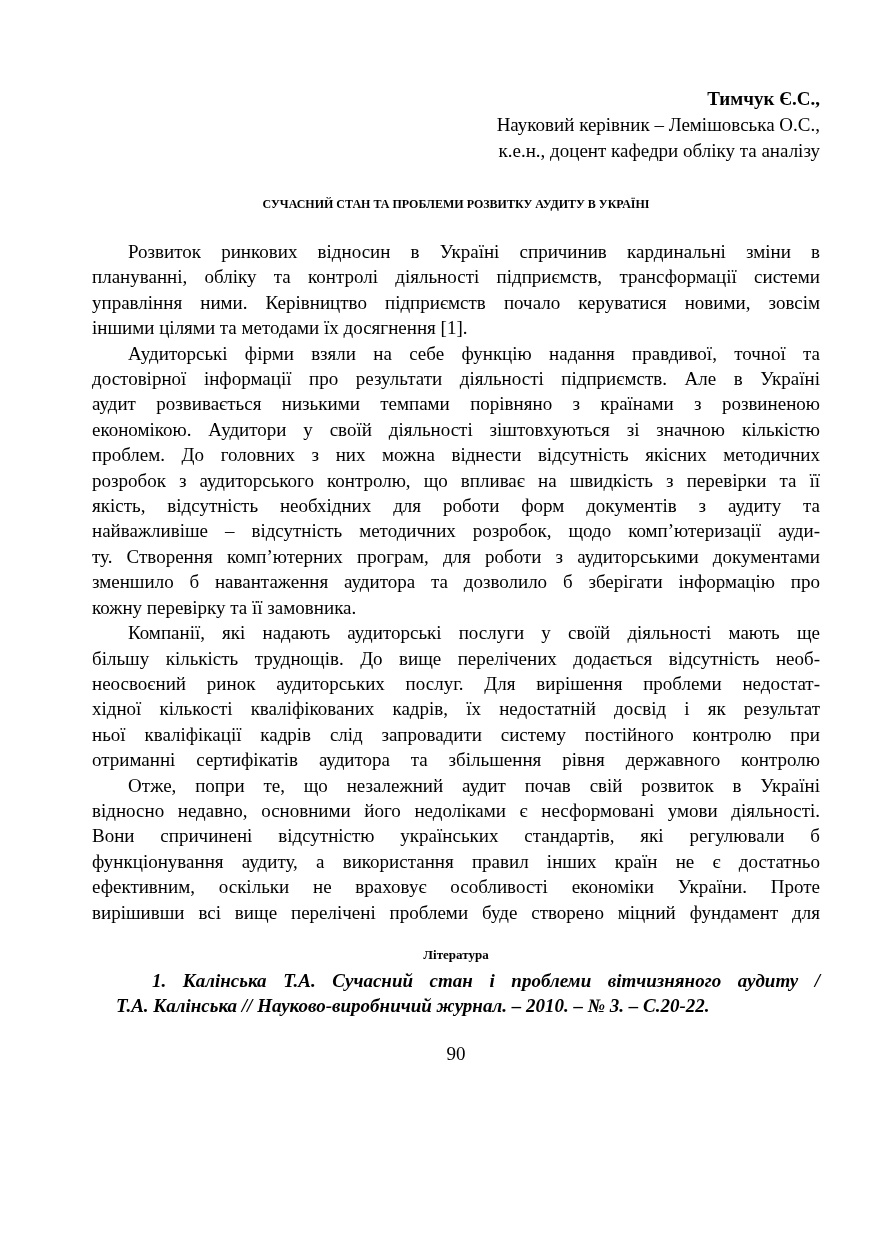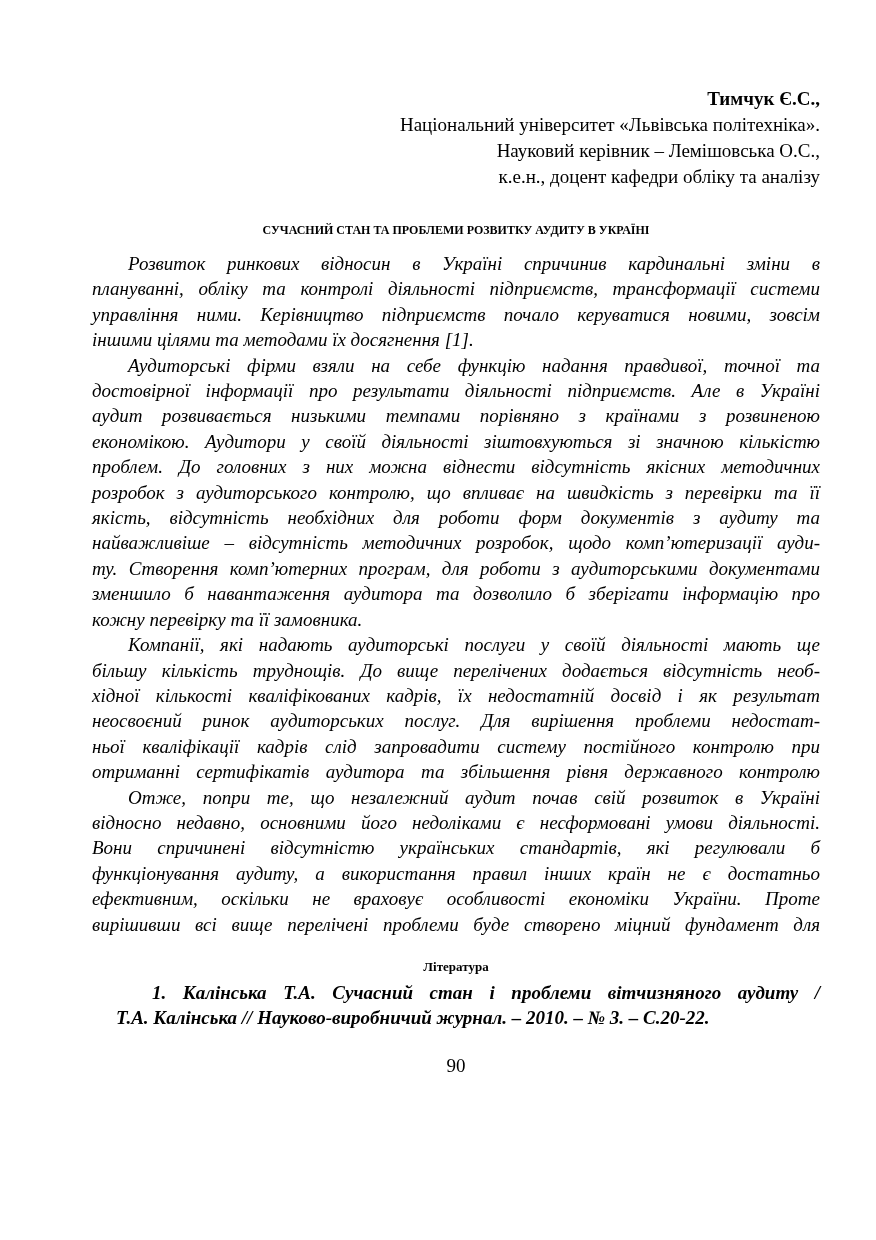--- a/index.html
+++ b/index.html
@@ -27,22 +27,21 @@
     font-weight: bold;
   }
   .doc-title {
     margin: 26px 0 0 0;
     font-size: 12px;
     font-weight: bold;
     text-align: center;
     line-height: 28px;
   }
   .body-text {
-    margin-top: 7px;
-    font-style: italic;
+    margin-top: 21px;
   }
   .para .line {
     line-height: 25.4px;
     text-align: justify;
     text-align-last: justify;
   }
   .para .line.first {
     text-indent: 36px;
   }
   .para .line.last {
@@ -66,21 +65,20 @@
     line-height: 26px;
   }
 </style>
 </head>
 <body>
 
 <div class="page">
 
   <div class="author-block">
       <div class="line first">Тимчук Є.С.,</div>
-      <div class="line">Національний університет «Львівська політехніка».</div>
       <div class="line">Науковий керівник – Лемішовська О.С.,</div>
       <div class="line last">к.е.н., доцент кафедри обліку та аналізу</div>
     </div>
 
   <h1 class="doc-title">СУЧАСНИЙ СТАН ТА ПРОБЛЕМИ РОЗВИТКУ АУДИТУ В УКРАЇНІ</h1>
 
   <div class="body-text">
     <div class="para">
         <div class="line first">Розвиток ринкових відносин в Україні спричинив кардинальні зміни в</div>
         <div class="line">плануванні, обліку та контролі діяльності підприємств, трансформації системи</div>
@@ -96,22 +94,22 @@
         <div class="line">розробок з аудиторського контролю, що впливає на швидкість з перевірки та її</div>
         <div class="line">якість, відсутність необхідних для роботи форм документів з аудиту та</div>
         <div class="line">найважливіше – відсутність методичних розробок, щодо комп’ютеризації ауди-</div>
         <div class="line">ту. Створення комп’ютерних програм, для роботи з аудиторськими документами</div>
         <div class="line">зменшило б навантаження аудитора та дозволило б зберігати інформацію про</div>
         <div class="line last">кожну перевірку та її замовника.</div>
       </div>
     <div class="para">
         <div class="line first">Компанії, які надають аудиторські послуги у своїй діяльності мають ще</div>
         <div class="line">більшу кількість труднощів. До вище перелічених додається відсутність необ-</div>
+        <div class="line">неосвоєний ринок аудиторських послуг. Для вирішення проблеми недостат-</div>
         <div class="line">хідної кількості кваліфікованих кадрів, їх недостатній досвід і як результат</div>
-        <div class="line">неосвоєний ринок аудиторських послуг. Для вирішення проблеми недостат-</div>
         <div class="line">ньої кваліфікації кадрів слід запровадити систему постійного контролю при</div>
         <div class="line">отриманні сертифікатів аудитора та збільшення рівня державного контролю</div>
       </div>
     <div class="para">
         <div class="line first">Отже, попри те, що незалежний аудит почав свій розвиток в Україні</div>
         <div class="line">відносно недавно, основними його недоліками є несформовані умови діяльності.</div>
         <div class="line">Вони спричинені відсутністю українських стандартів, які регулювали б</div>
         <div class="line">функціонування аудиту, а використання  правил інших країн не є достатньо</div>
         <div class="line">ефективним, оскільки не враховує особливості економіки України. Проте</div>
         <div class="line">вирішивши всі вище перелічені проблеми буде створено міцний фундамент для</div>

